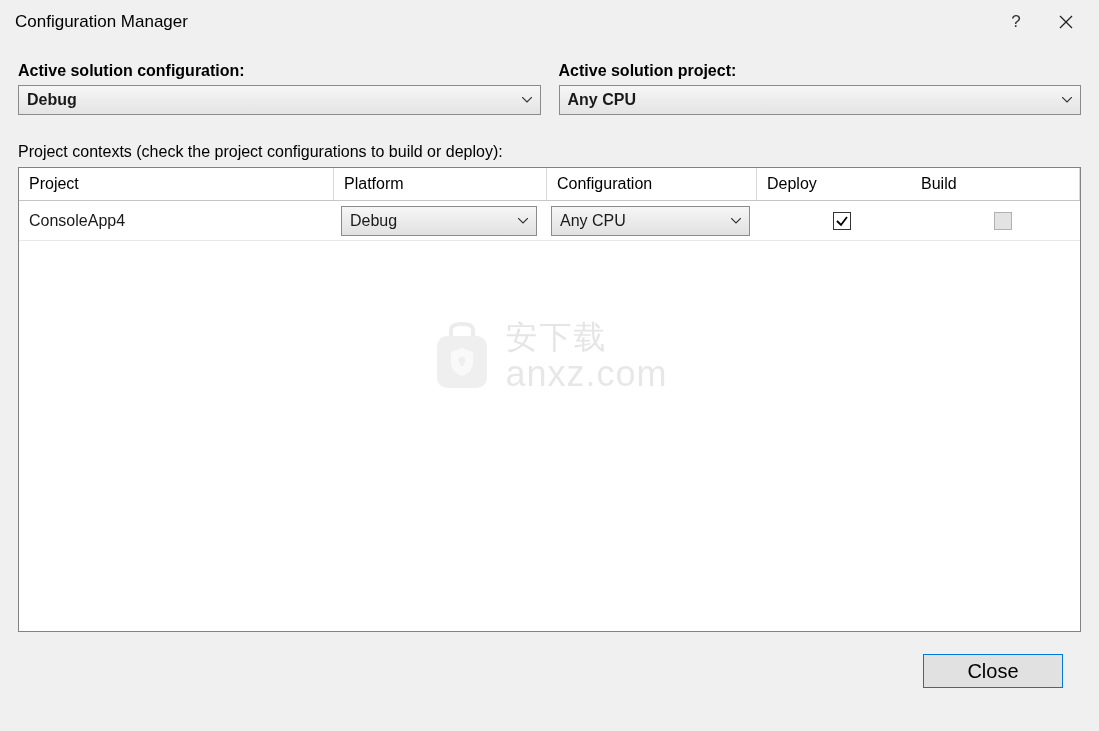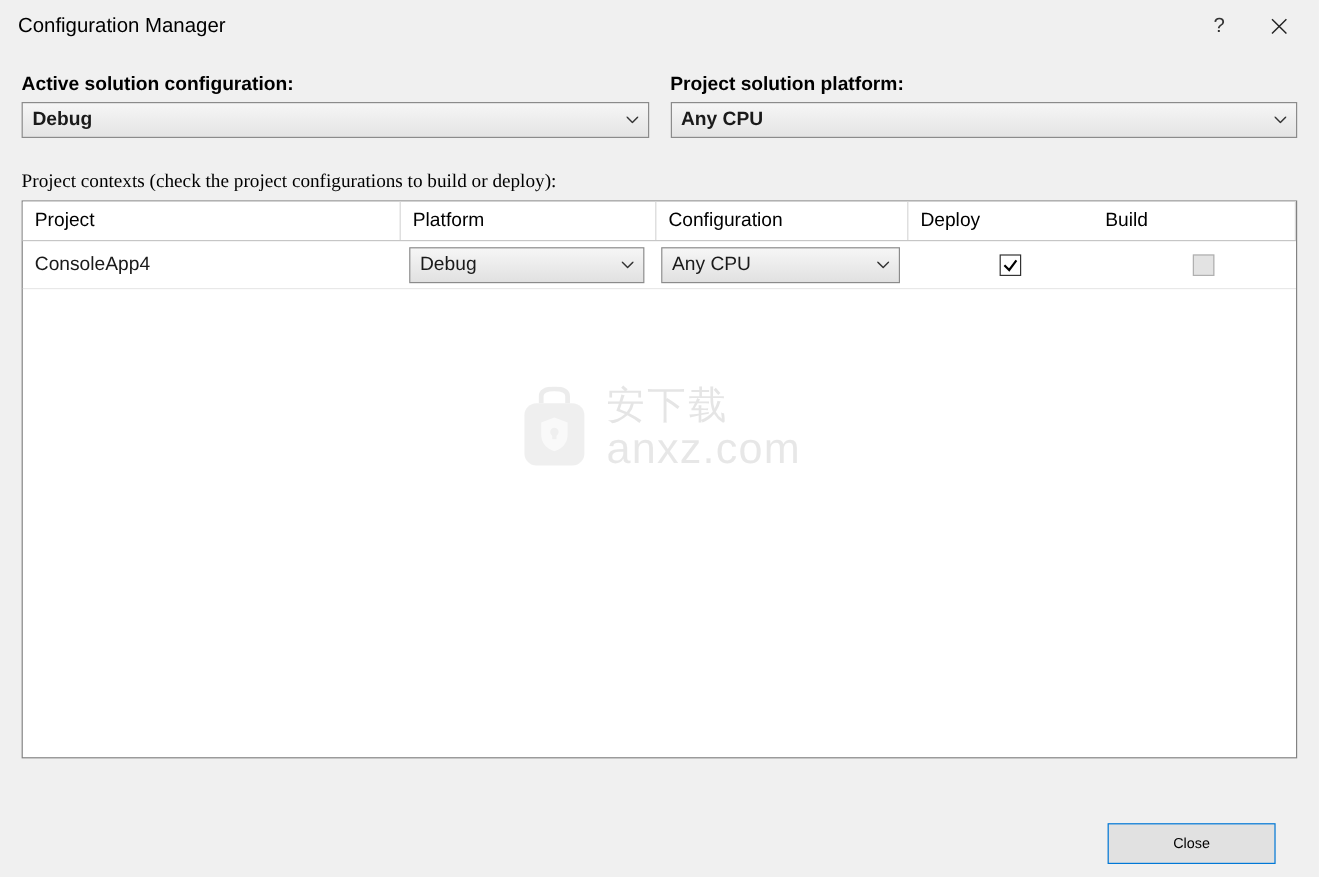--- a/index.html
+++ b/index.html
@@ -78,21 +78,20 @@
     }
     .dropdown-value { flex: 1; }
     .chevron {
       width: 10px;
       height: 6px;
     }
     .contexts-label {
       font-size: 16px;
       color: #000;
       margin-bottom: 6px;
-      font-family: Liberation Serif, serif;
     }
     .table-wrap {
       border: 1px solid #828282;
       background: #ffffff;
       height: 465px;
       display: flex;
       flex-direction: column;
     }
     .thead {
       display: flex;
@@ -184,23 +183,22 @@
       padding: 22px 18px;
     }
     .close-btn {
       width: 140px;
       height: 34px;
       border: 1px solid #0078d7;
       background: #e1e1e1;
       display: flex;
       align-items: center;
       justify-content: center;
-      font-size: 12px;
-      color: #000;
-      margin-top: 32px;
+      font-size: 20px;
+      color: #000;
     }
   </style>
 </head>
 <body>
 
 <div class="dialog">
 
   <div class="titlebar">
     <div class="titlebar-title">Configuration Manager</div>
     <div class="titlebar-btn">
@@ -220,21 +218,21 @@
       <div class="dropdown-group">
         <div class="dropdown-label">Active solution configuration:</div>
         <div class="dropdown">
           <span class="dropdown-value">Debug</span>
           <svg class="chevron" viewBox="0 0 10 6">
               <path d="M0 0 L5 5 L10 0" fill="none" stroke="#333" stroke-width="1.2"></path>
             </svg>
         </div>
       </div>
       <div class="dropdown-group">
-        <div class="dropdown-label">Project solution platform:</div>
+        <div class="dropdown-label">Active solution project:</div>
         <div class="dropdown">
           <span class="dropdown-value">Any CPU</span>
           <svg class="chevron" viewBox="0 0 10 6">
               <path d="M0 0 L5 5 L10 0" fill="none" stroke="#333" stroke-width="1.2"></path>
             </svg>
         </div>
       </div>
     </div>
 
     <div class="contexts-label">Project contexts (check the project configurations to build or deploy):</div>

